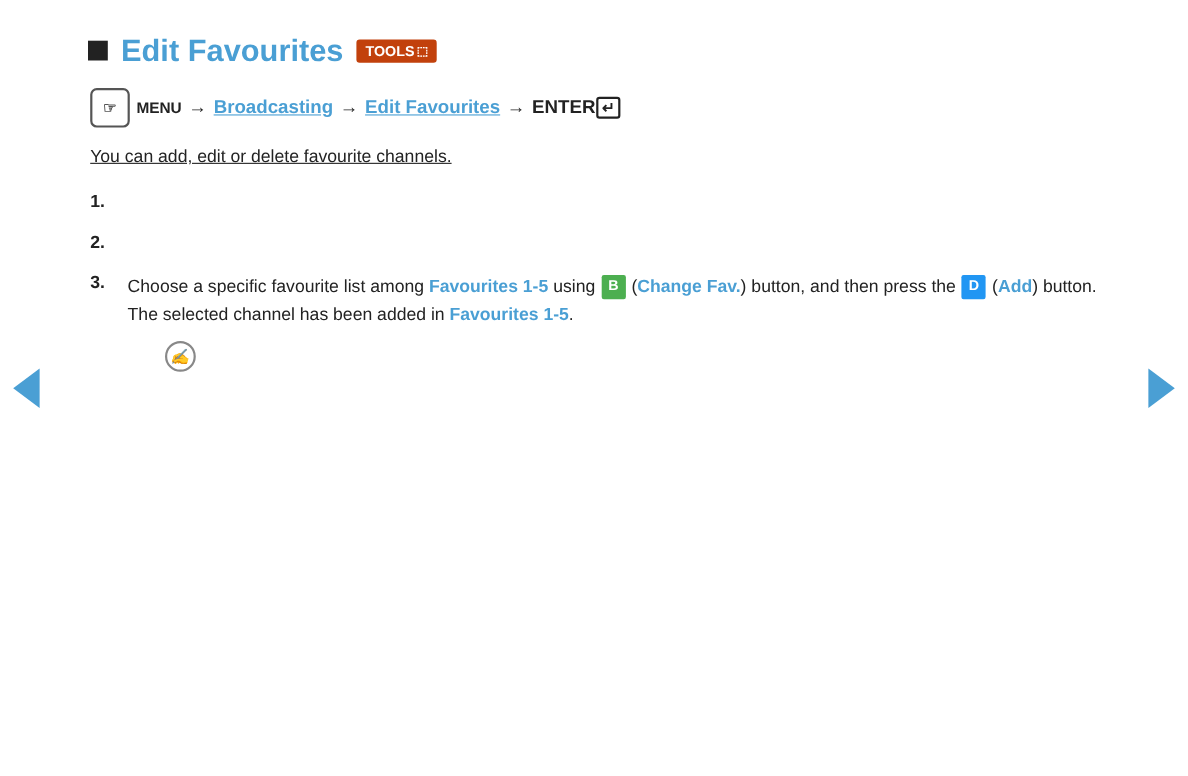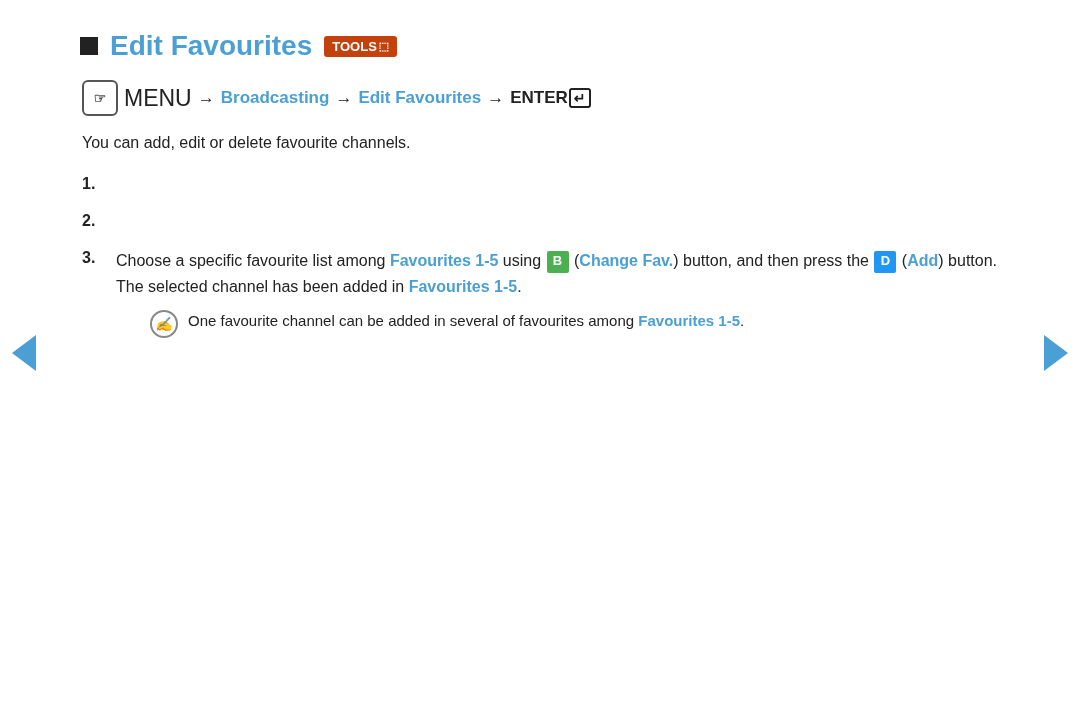--- a/index.html
+++ b/index.html
@@ -87,33 +87,34 @@
       border-radius: 6px;
       display: inline-flex;
       align-items: center;
       justify-content: center;
       font-size: 14px;
       color: #555;
       flex-shrink: 0;
     }
 
     .breadcrumb-menu {
-      font-weight: 400;
-      color: #222;
-      font-size: 23px;
+      font-weight: 700;
+      color: #222;
+      font-size: 14px;
     }
 
     .breadcrumb-arrow {
       color: #222;
       font-size: 17px;
     }
 
     .breadcrumb-link {
       color: #4a9fd4;
       font-size: 17px;
+      text-decoration: underline;
     }
 
     .breadcrumb-enter {
       font-weight: 700;
       color: #222;
       font-size: 17px;
     }
 
     .enter-box {
       display: inline-flex;
@@ -126,20 +127,21 @@
       vertical-align: middle;
       margin-left: 1px;
     }
 
     
     .description {
       font-size: 16px;
       color: #222;
       margin-bottom: 22px;
       margin-left: 2px;
+      text-decoration: underline;
     }
 
     
     .steps-list {
       list-style: none;
       margin-left: 2px;
     }
 
     .step-item {
       display: flex;
@@ -314,23 +316,20 @@
       </li>
 
       <li class="step-item">
         <span class="step-num">3.</span>
         <span class="step-text">
           Choose a specific favourite list among <span class="highlight-blue">Favourites 1-5</span> using <span class="btn-green">B</span> (<span class="highlight-blue">Change Fav.</span>) button, and then press the <span class="btn-blue">D</span> (<span class="highlight-blue">Add</span>) button. The selected channel has been added in <span class="highlight-blue">Favourites 1-5</span>.
 
           
           <div class="note-block">
             <div class="note-icon">✍</div>
-            <span class="note-text">
-              One favourite channel can be added in several of favourites among <span class="highlight-blue">Favourites 1-5</span>.
-            </span>
           </div>
         </span>
       </li>
 
     </ol>
 
   </div>
 
 
 </div>

